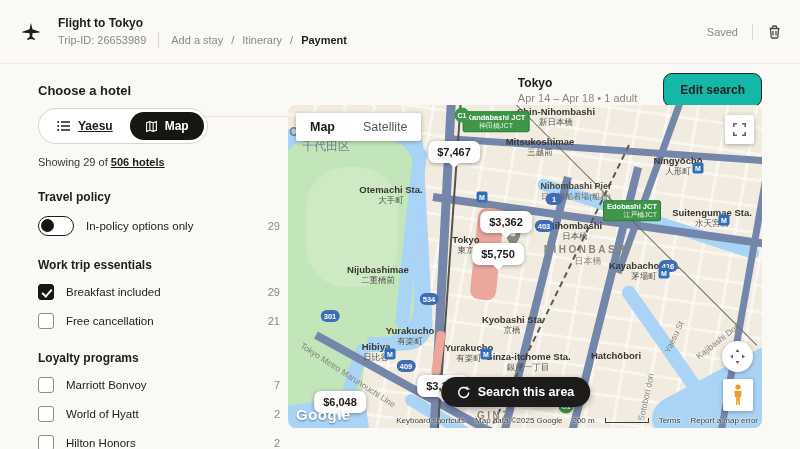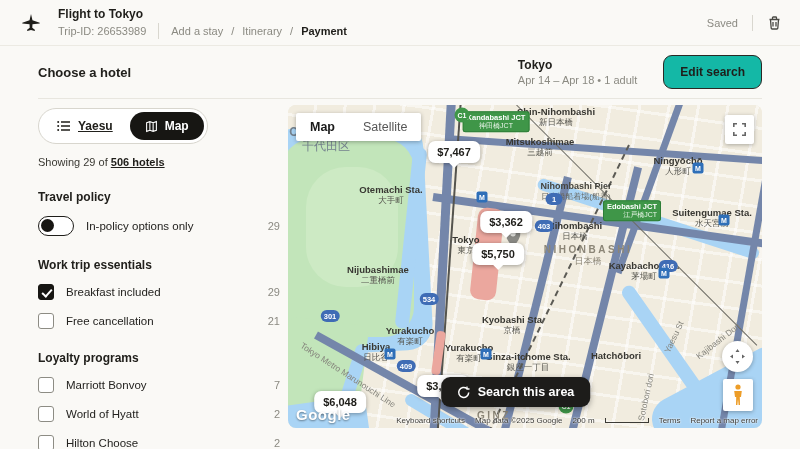--- a/index.html
+++ b/index.html
@@ -1,20 +1,20 @@
 <!DOCTYPE html>
 <html><head>
 <meta charset="utf-8">
 <style>
   *{box-sizing:border-box;margin:0;padding:0}
   html,body{width:800px;height:449px;overflow:hidden}
   body{font-family:"Liberation Sans","DejaVu Sans",sans-serif;background:#faf9f6;color:#21201c;position:relative}
 
   
-  .app-header{height:46px;display:flex;align-items:center;justify-content:space-between;padding:0 18px;border-bottom:1px solid #eceae3;background:#faf9f6}
+  .app-header{height:64px;display:flex;align-items:center;justify-content:space-between;padding:0 18px;border-bottom:1px solid #eceae3;background:#faf9f6}
   .hdr-left{display:flex;align-items:center;gap:14px}
   .plane-wrap{width:26px;display:flex;justify-content:center}
   .trip-block{display:flex;flex-direction:column;gap:2px}
   .trip-title{font-size:12px;font-weight:700;color:#1f1e1a}
   .trip-meta{display:flex;align-items:center;gap:12px}
   .trip-id{font-size:11px;color:#8b8a82}
   .vdiv{width:1px;height:16px;background:#d9d7cf}
   .crumbs{display:flex;align-items:center;gap:8px;font-size:11px;color:#8b8a82}
   .crumb{cursor:pointer}
   .crumb.active{color:#1f1e1a;font-weight:700}
@@ -116,21 +116,21 @@
   .price-pin{position:absolute;background:#fff;border-radius:7px;padding:5px 9px;font-size:11px;font-weight:700;color:#1f1e1a;box-shadow:0 1px 4px rgba(0,0,0,.35);cursor:pointer;z-index:5}
   .price-pin::after{content:"";position:absolute;left:50%;bottom:-5px;margin-left:-5px;border-left:5px solid transparent;border-right:5px solid transparent;border-top:5px solid #fff}
   .grey-pin{position:absolute;left:225px;top:132px;transform:translate(-50%,-50%);z-index:4}
   
   .maptype{position:absolute;left:8px;top:8px;display:flex;background:#fff;box-shadow:0 1px 4px rgba(0,0,0,.3);border-radius:2px;z-index:6}
   .maptype .mt{padding:7px 14px;font-size:12.5px;color:#565656;cursor:pointer}
   .maptype .mt.active{color:#1a1a1a;font-weight:700}
   .fullscreen-btn{position:absolute;right:8px;top:10px;width:29px;height:29px;background:#fff;border-radius:2px;box-shadow:0 1px 4px rgba(0,0,0,.3);display:flex;align-items:center;justify-content:center;cursor:pointer;z-index:6}
   .pan-btn{position:absolute;right:9px;top:236px;width:31px;height:31px;background:#fff;border-radius:50%;box-shadow:0 1px 4px rgba(0,0,0,.3);display:flex;align-items:center;justify-content:center;cursor:pointer;z-index:6}
   .pegman-btn{position:absolute;right:9px;top:274px;width:30px;height:32px;background:#fff;border-radius:2px;box-shadow:0 1px 4px rgba(0,0,0,.3);display:flex;align-items:center;justify-content:center;cursor:pointer;z-index:6}
-  .search-area{position:absolute;left:48%;top:272px;transform:translateX(-50%);background:#1d1c1a;color:#fff;border:none;border-radius:9px;height:30px;display:flex;align-items:center;gap:8px;padding:0 16px;font-size:12.5px;font-weight:700;font-family:inherit;cursor:pointer;box-shadow:0 2px 6px rgba(0,0,0,.35);z-index:7;white-space:nowrap}
+  .search-area{position:absolute;left:48%;top:272px;transform:translateX(-50%);background:#1d1c1a;color:#fff;border:none;border-radius:15px;height:30px;display:flex;align-items:center;gap:8px;padding:0 16px;font-size:12.5px;font-weight:700;font-family:inherit;cursor:pointer;box-shadow:0 2px 6px rgba(0,0,0,.35);z-index:7;white-space:nowrap}
   .gmap-logo{position:absolute;left:8px;bottom:5px;font-size:15px;font-weight:700;color:#fff;text-shadow:0 1px 2px rgba(0,0,0,.45);letter-spacing:.5px;z-index:6;cursor:pointer}
   .attribution{position:absolute;right:4px;bottom:3px;display:flex;align-items:center;gap:10px;font-size:8px;color:#3c3b36;text-shadow:0 0 2px #fff,0 0 2px #fff;z-index:6;white-space:nowrap}
   .scalebar{display:inline-block;width:44px;height:5px;border-left:1.5px solid #3c3b36;border-right:1.5px solid #3c3b36;border-bottom:1.5px solid #3c3b36}
   .attr-link{cursor:pointer}
   svg{display:block}
 </style>
 </head>
 <body>
 
 <header class="app-header">
@@ -236,21 +236,21 @@
       <span class="filter-label">Marriott Bonvoy</span>
       <span class="filter-count">7</span>
     </div>
     <div class="filter-row">
       <span class="checkbox"></span>
       <span class="filter-label">World of Hyatt</span>
       <span class="filter-count">2</span>
     </div>
     <div class="filter-row">
       <span class="checkbox"></span>
-      <span class="filter-label">Hilton Choose</span>
+      <span class="filter-label">Hilton Honors</span>
       <span class="filter-count">2</span>
     </div>
 
   </div>
 </aside>
 
 <div class="map">
   <div class="map-base"></div>
 
   <div class="mf water f-moat"></div>

